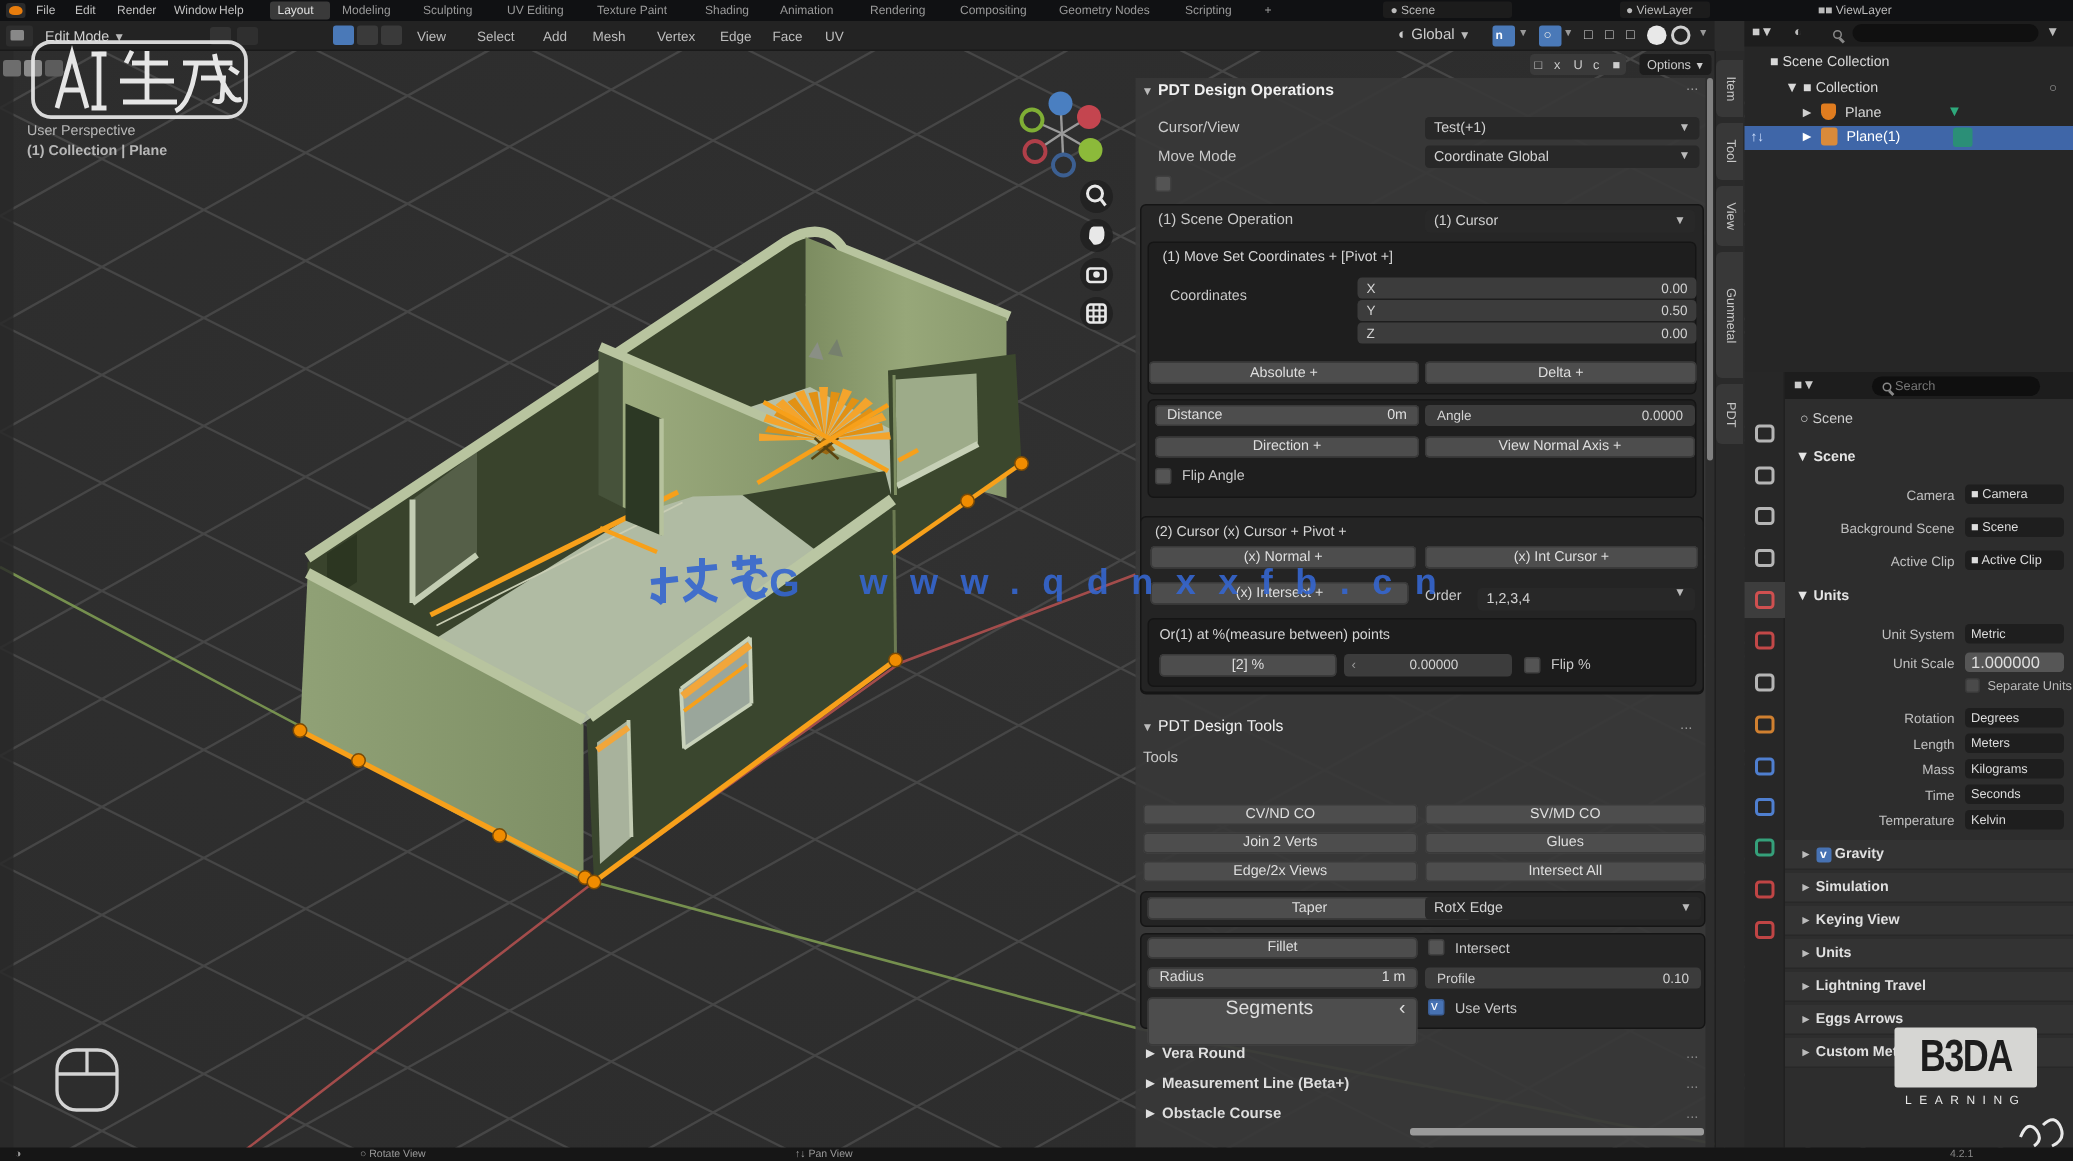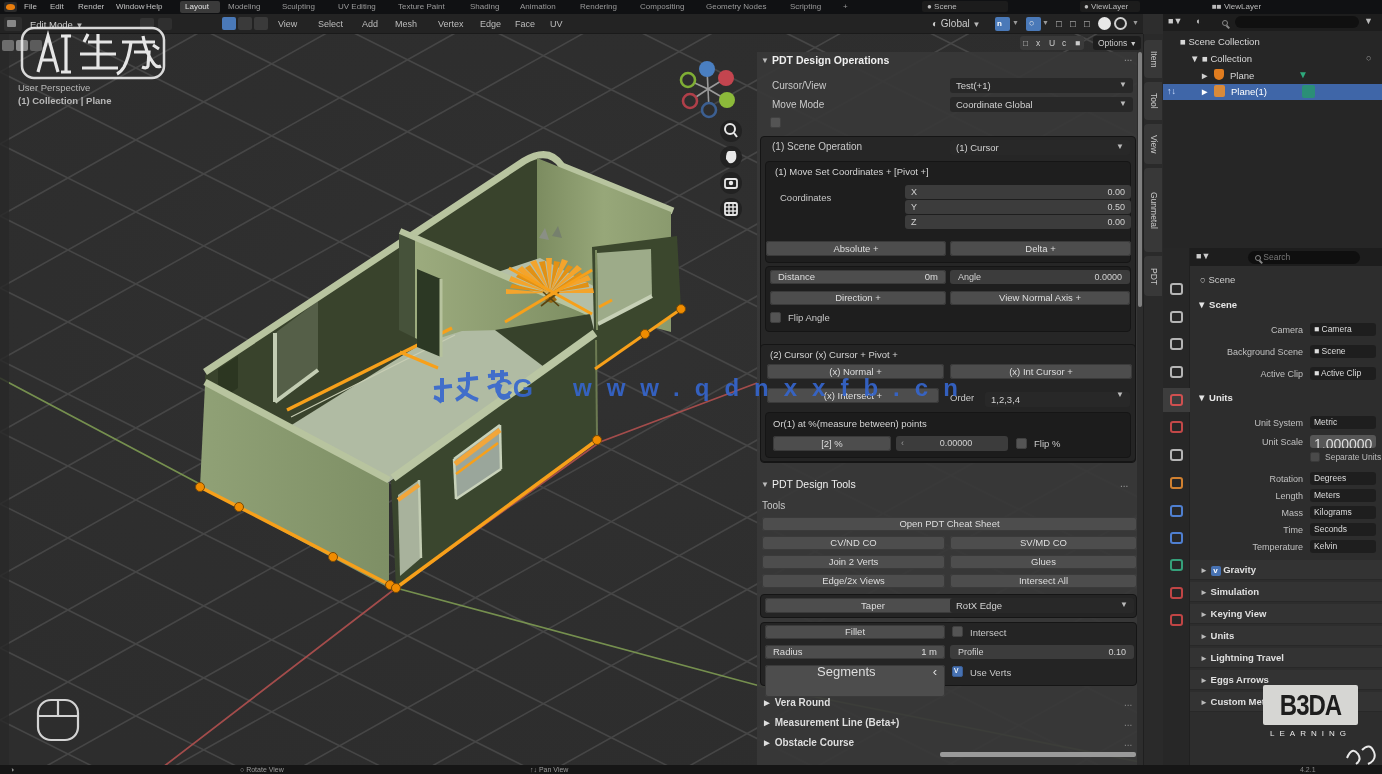--- a/index.html
+++ b/index.html
@@ -353,21 +353,20 @@
     <div class="box" style="left:765px;top:412px;width:366px;height:46px;background:#1c1c1c;"></div>
     <div class="abs g" style="left:773px;top:418px;font-size:9.5px;color:#d5d5d5;white-space:nowrap;">Or(1) at %(measure between) points</div>
     <div class="btn g" style="left:773px;top:436px;width:118px;height:15px;line-height:15px;font-size:9.5px;background:#4d4d4d;color:#dedede;">[2] %</div>
     <div class="fld g" style="left:896px;top:436px;width:112px;height:15px;line-height:15px;text-align:center;font-size:9px;background:#3c3c3c;"><span style="float:left;padding-left:5px;color:#999;">‹</span>0.00000</div>
     <div class="chk" style="left:1016px;top:438px;"></div>
     <div class="abs g" style="left:1034px;top:438px;font-size:9.5px;color:#c9c9c9;white-space:nowrap;">Flip %</div>
     <div class="abs g" style="left:761px;top:480px;font-size:8px;color:#bbb;white-space:nowrap;">▼</div>
     <div class="abs g" style="left:772px;top:478px;font-size:10.5px;color:#efefef;font-weight:normal;white-space:nowrap;">PDT Design Tools</div>
     <div class="abs g" style="left:1120px;top:478px;font-size:10px;color:#999;white-space:nowrap;">...</div>
     <div class="abs g" style="left:762px;top:500px;font-size:10px;color:#c9c9c9;white-space:nowrap;">Tools</div>
-    <div class="btn g" style="left:762px;top:517px;width:375px;height:14px;line-height:14px;font-size:9.5px;background:#4d4d4d;color:#dedede;">Open PDT Cheat Sheet</div>
     <div class="btn g" style="left:762px;top:536px;width:183px;height:14px;line-height:14px;font-size:9.5px;background:#4d4d4d;color:#dedede;">CV/ND CO</div>
     <div class="btn g" style="left:950px;top:536px;width:187px;height:14px;line-height:14px;font-size:9.5px;background:#4d4d4d;color:#dedede;">SV/MD CO</div>
     <div class="btn g" style="left:762px;top:555px;width:183px;height:14px;line-height:14px;font-size:9.5px;background:#4d4d4d;color:#dedede;">Join 2 Verts</div>
     <div class="btn g" style="left:950px;top:555px;width:187px;height:14px;line-height:14px;font-size:9.5px;background:#4d4d4d;color:#dedede;">Glues</div>
     <div class="btn g" style="left:762px;top:574px;width:183px;height:14px;line-height:14px;font-size:9.5px;background:#4d4d4d;color:#dedede;">Edge/2x Views</div>
     <div class="btn g" style="left:950px;top:574px;width:187px;height:14px;line-height:14px;font-size:9.5px;background:#4d4d4d;color:#dedede;">Intersect All</div>
     <div class="box" style="left:760px;top:594px;width:377px;height:24px;background:#242424;"></div>
     <div class="btn g" style="left:765px;top:598px;width:216px;height:15px;line-height:15px;font-size:9.5px;background:#4d4d4d;color:#dedede;">Taper</div>
     <div class="fld g" style="left:950px;top:598px;width:184px;height:15px;line-height:15px;text-align:left;padding:0 6px;font-size:9.5px;background:#282828;">RotX Edge</div>
     <div class="abs" style="left:1120px;top:600px;color:#bbb;font-size:8px;">▼</div>
@@ -461,21 +460,21 @@
     <div class="abs g" style="left:1163px;top:325px;width:140px;text-align:right;font-size:9px;color:#c0c0c0;">Camera</div>
     <div class="abs g" style="left:1310px;top:323px;width:66px;height:13px;background:#1e1e1e;border-radius:3px;color:#ddd;font-size:8.5px;padding:1px 4px;overflow:hidden;white-space:nowrap;">■ Camera</div>
     <div class="abs g" style="left:1163px;top:347px;width:140px;text-align:right;font-size:9px;color:#c0c0c0;">Background Scene</div>
     <div class="abs g" style="left:1310px;top:345px;width:66px;height:13px;background:#1e1e1e;border-radius:3px;color:#ddd;font-size:8.5px;padding:1px 4px;overflow:hidden;white-space:nowrap;">■ Scene</div>
     <div class="abs g" style="left:1163px;top:369px;width:140px;text-align:right;font-size:9px;color:#c0c0c0;">Active Clip</div>
     <div class="abs g" style="left:1310px;top:367px;width:66px;height:13px;background:#1e1e1e;border-radius:3px;color:#ddd;font-size:8.5px;padding:1px 4px;overflow:hidden;white-space:nowrap;">■ Active Clip</div>
     <div class="abs g" style="left:1197px;top:392px;font-size:9.5px;color:#e5e5e5;font-weight:bold;">▼ Units</div>
     <div class="abs g" style="left:1163px;top:418px;width:140px;text-align:right;font-size:9px;color:#c0c0c0;">Unit System</div>
     <div class="abs g" style="left:1310px;top:416px;width:66px;height:13px;background:#1e1e1e;border-radius:3px;color:#ddd;font-size:8.5px;padding:1px 4px;overflow:hidden;white-space:nowrap;">Metric</div>
     <div class="abs g" style="left:1163px;top:437px;width:140px;text-align:right;font-size:9px;color:#c0c0c0;">Unit Scale</div>
-    <div class="abs g" style="left:1310px;top:435px;width:66px;height:13px;background:#565656;border-radius:3px;color:#ddd;font-size:14px;padding:1px 4px;overflow:hidden;white-space:nowrap;">1.000000</div>
+    <div class="abs g" style="left:1310px;top:435px;width:66px;height:13px;background:#565656;border-radius:3px;color:#ddd;font-size:11px;padding:1px 4px;overflow:hidden;white-space:nowrap;">1.000000</div>
     <div class="abs" style="left:1310px;top:452px;width:10px;height:10px;background:#4a4a4a;border-radius:2px;border:1px solid #3a3a3a;"></div>
     <div class="abs g" style="left:1325px;top:452px;font-size:8.5px;color:#bbb;">Separate Units</div>
     <div class="abs g" style="left:1163px;top:474px;width:140px;text-align:right;font-size:9px;color:#c0c0c0;">Rotation</div>
     <div class="abs g" style="left:1310px;top:472px;width:66px;height:13px;background:#1e1e1e;border-radius:3px;color:#ddd;font-size:8.5px;padding:1px 4px;overflow:hidden;white-space:nowrap;">Degrees</div>
     <div class="abs g" style="left:1163px;top:491px;width:140px;text-align:right;font-size:9px;color:#c0c0c0;">Length</div>
     <div class="abs g" style="left:1310px;top:489px;width:66px;height:13px;background:#1e1e1e;border-radius:3px;color:#ddd;font-size:8.5px;padding:1px 4px;overflow:hidden;white-space:nowrap;">Meters</div>
     <div class="abs g" style="left:1163px;top:508px;width:140px;text-align:right;font-size:9px;color:#c0c0c0;">Mass</div>
     <div class="abs g" style="left:1310px;top:506px;width:66px;height:13px;background:#1e1e1e;border-radius:3px;color:#ddd;font-size:8.5px;padding:1px 4px;overflow:hidden;white-space:nowrap;">Kilograms</div>
     <div class="abs g" style="left:1163px;top:525px;width:140px;text-align:right;font-size:9px;color:#c0c0c0;">Time</div>
     <div class="abs g" style="left:1310px;top:523px;width:66px;height:13px;background:#1e1e1e;border-radius:3px;color:#ddd;font-size:8.5px;padding:1px 4px;overflow:hidden;white-space:nowrap;">Seconds</div>

